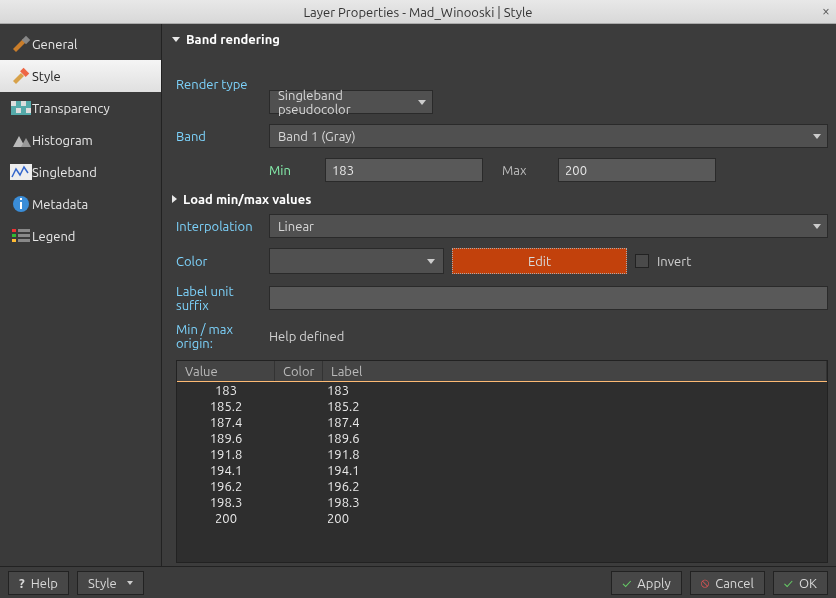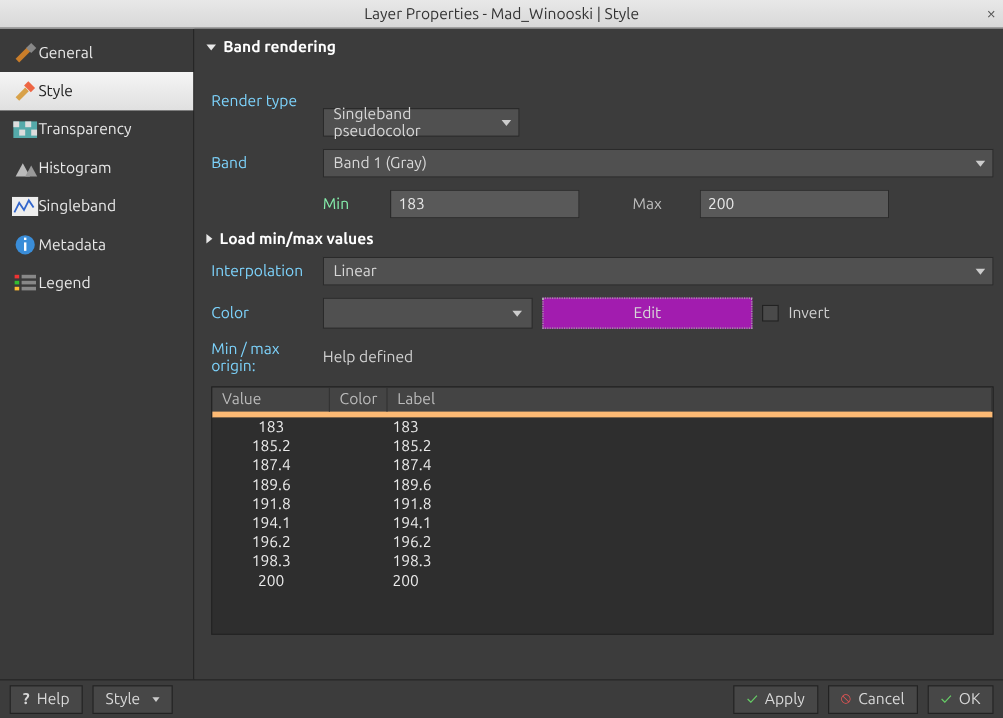--- a/index.html
+++ b/index.html
@@ -20,26 +20,26 @@
 .form-row { display:flex; align-items:center; margin-bottom:10px; gap:8px;}
 .form-label { width:85px; color:#7dd3fc;}
 .select { background:#505050; border:1px solid #2a2a2a; color:#d8d8d8; height:24px; display:flex; align-items:center; padding:0 20px 0 8px; position:relative;}
 .select.small { width:164px;margin-top:36px;}
 .select.full { flex:1;}
 .select .chev { position:absolute; right:6px; top:9px; width:0;height:0;border-left:4px solid transparent;border-right:4px solid transparent;border-top:5px solid #ccc;}
 .input { background:#595959; border:1px solid #2a2a2a; color:#e8e8e8; height:24px; padding:0 6px; }
 .input.num { width:158px;}
 .input.full { flex:1;}
 .btn { background:#505050; border:1px solid #2a2a2a; color:#d8d8d8; height:26px; padding:0 14px; display:inline-flex; align-items:center; gap:6px; cursor:pointer;}
-.btn.edit { width:175px; justify-content:center; border:1px dotted #aaa; background:#a21caf;}
+.btn.edit { width:175px; justify-content:center; border:1px dotted #aaa; background:#c2410c;}
 .btn.color { width:175px; position:relative;}
 .btn.color .chev{ position:absolute; right:8px; top:10px; width:0;height:0;border-left:4px solid transparent;border-right:4px solid transparent;border-top:5px solid #ccc;}
 .checkbox { width:14px; height:14px; background:#4a4a4a; border:1px solid #222;}
 .table-wrap { border:1px solid #222; background:#2e2e2e; margin-top:6px;}
-.thead { display:flex; background:#444; border-bottom:5px solid #fdba74;}
+.thead { display:flex; background:#444; border-bottom:1px solid #fdba74;}
 .thead .th { padding:3px 8px; color:#bbb; border-right:1px solid #333;}
 .th-value { width:98px;}
 .th-color { width:48px;}
 .th-label { flex:1;}
 .tbody { height:180px; background:#2e2e2e;}
 .tr { display:flex; padding:1px 0; color:#eaeaea;}
 .td-value { width:98px; text-align:center;}
 .td-color { width:48px;}
 .td-label { flex:1; padding-left:4px;}
 .footer { height:32px; background:#3c3c3c; border-top:1px solid #222; display:flex; align-items:center; padding:0 8px; gap:8px;}
@@ -147,21 +147,21 @@
         <span class="form-label">Band</span>
         <div class="select full">
           <span>Band 1 (Gray)</span>
           <span class="chev"></span>
         </div>
       </div>
       <div class="form-row">
         <span class="form-label"></span>
         <span style="width:48px;color:#86efac">Min</span>
         <input class="input num" value="183" style="">
-        <span style="width:48px;color:#bdbdbd;margin-left:36px">Max</span>
+        <span style="width:48px;color:#bdbdbd;margin-left:11px">Max</span>
         <input class="input num" value="200" style="">
       </div>
     </div>
 
     <div class="section-row">
       <span class="section-arrow right"></span>
       <span class="section-title">Load min/max values</span>
     </div>
 
     <div class="form-area">
@@ -177,20 +177,24 @@
         <div class="btn color">
             <span class="chev"></span>
           </div>
         <div class="btn edit">
             <span>Edit</span>
           </div>
         <span class="checkbox"></span>
         <span>Invert</span>
       </div>
       <div class="form-row">
+        <span class="form-label" style="width:85px">Label unit suffix</span>
+        <input class="input full" value="" style="">
+      </div>
+      <div class="form-row">
         <span class="form-label" style="width:85px">Min / max origin:</span>
         <span>Help defined</span>
       </div>
 
       <div class="table-wrap">
         <div class="thead">
           <div class="th th-value">Value</div>
           <div class="th th-color">Color</div>
           <div class="th th-label">Label</div>
         </div>

